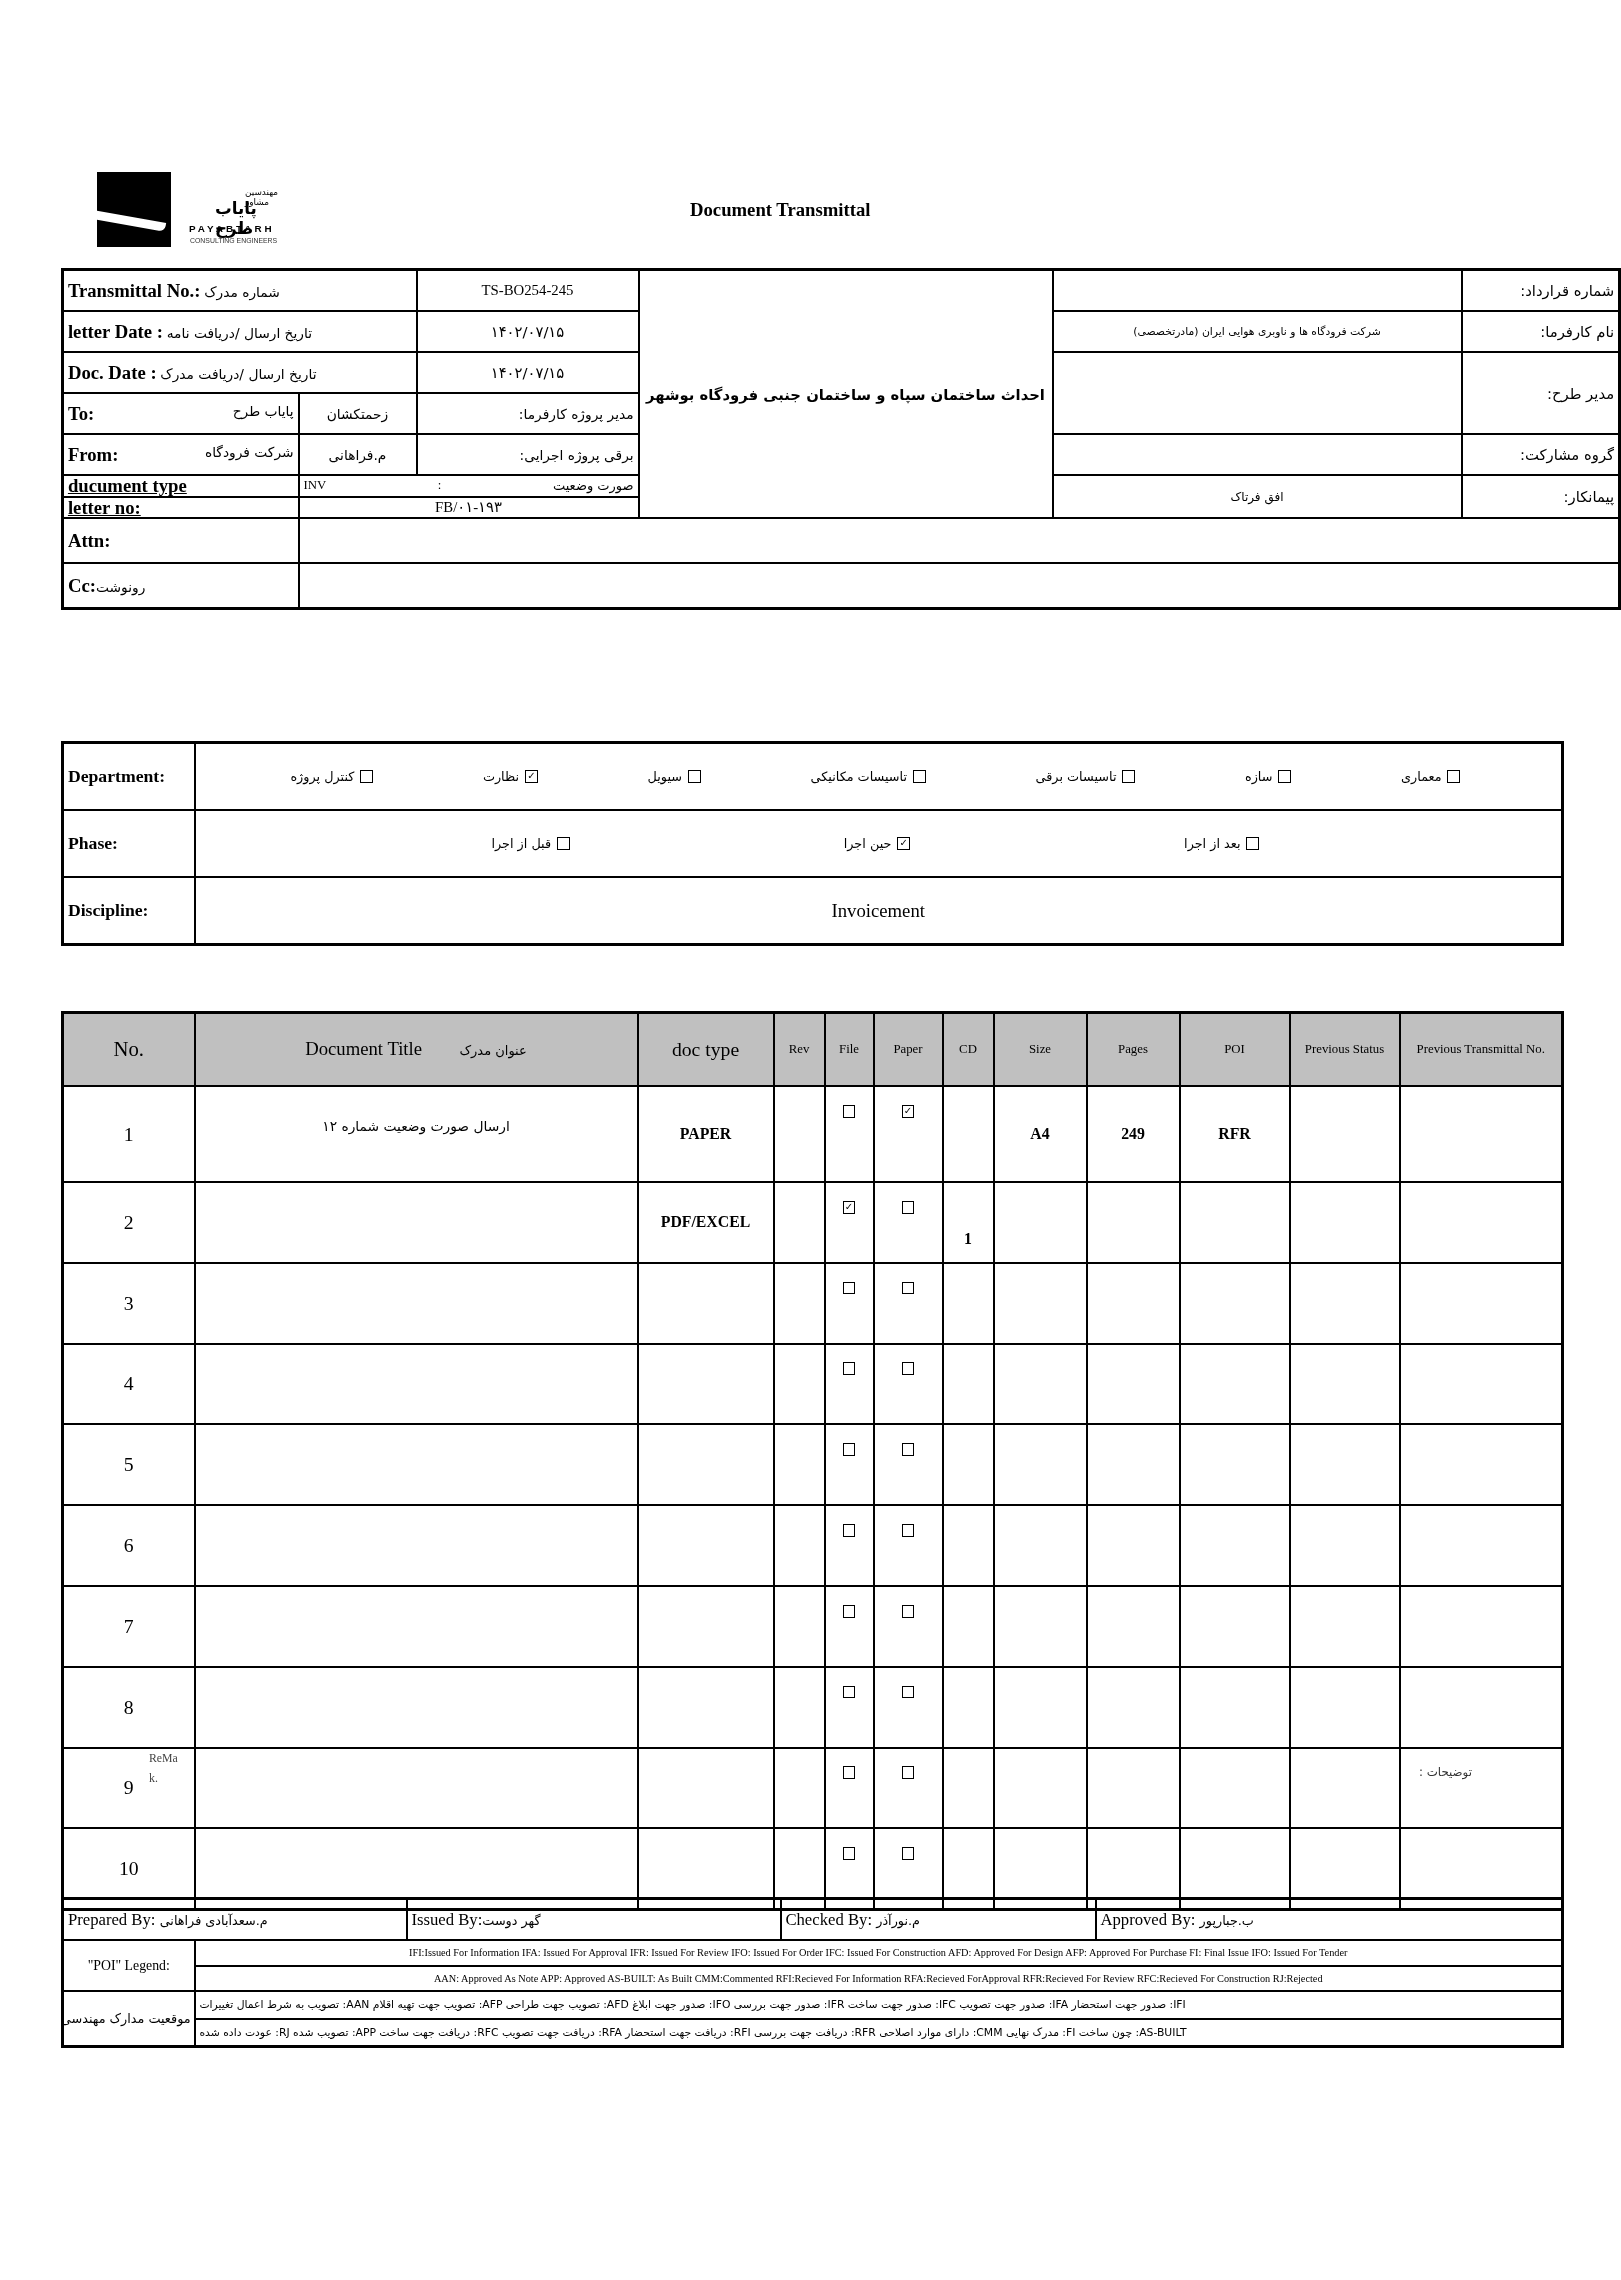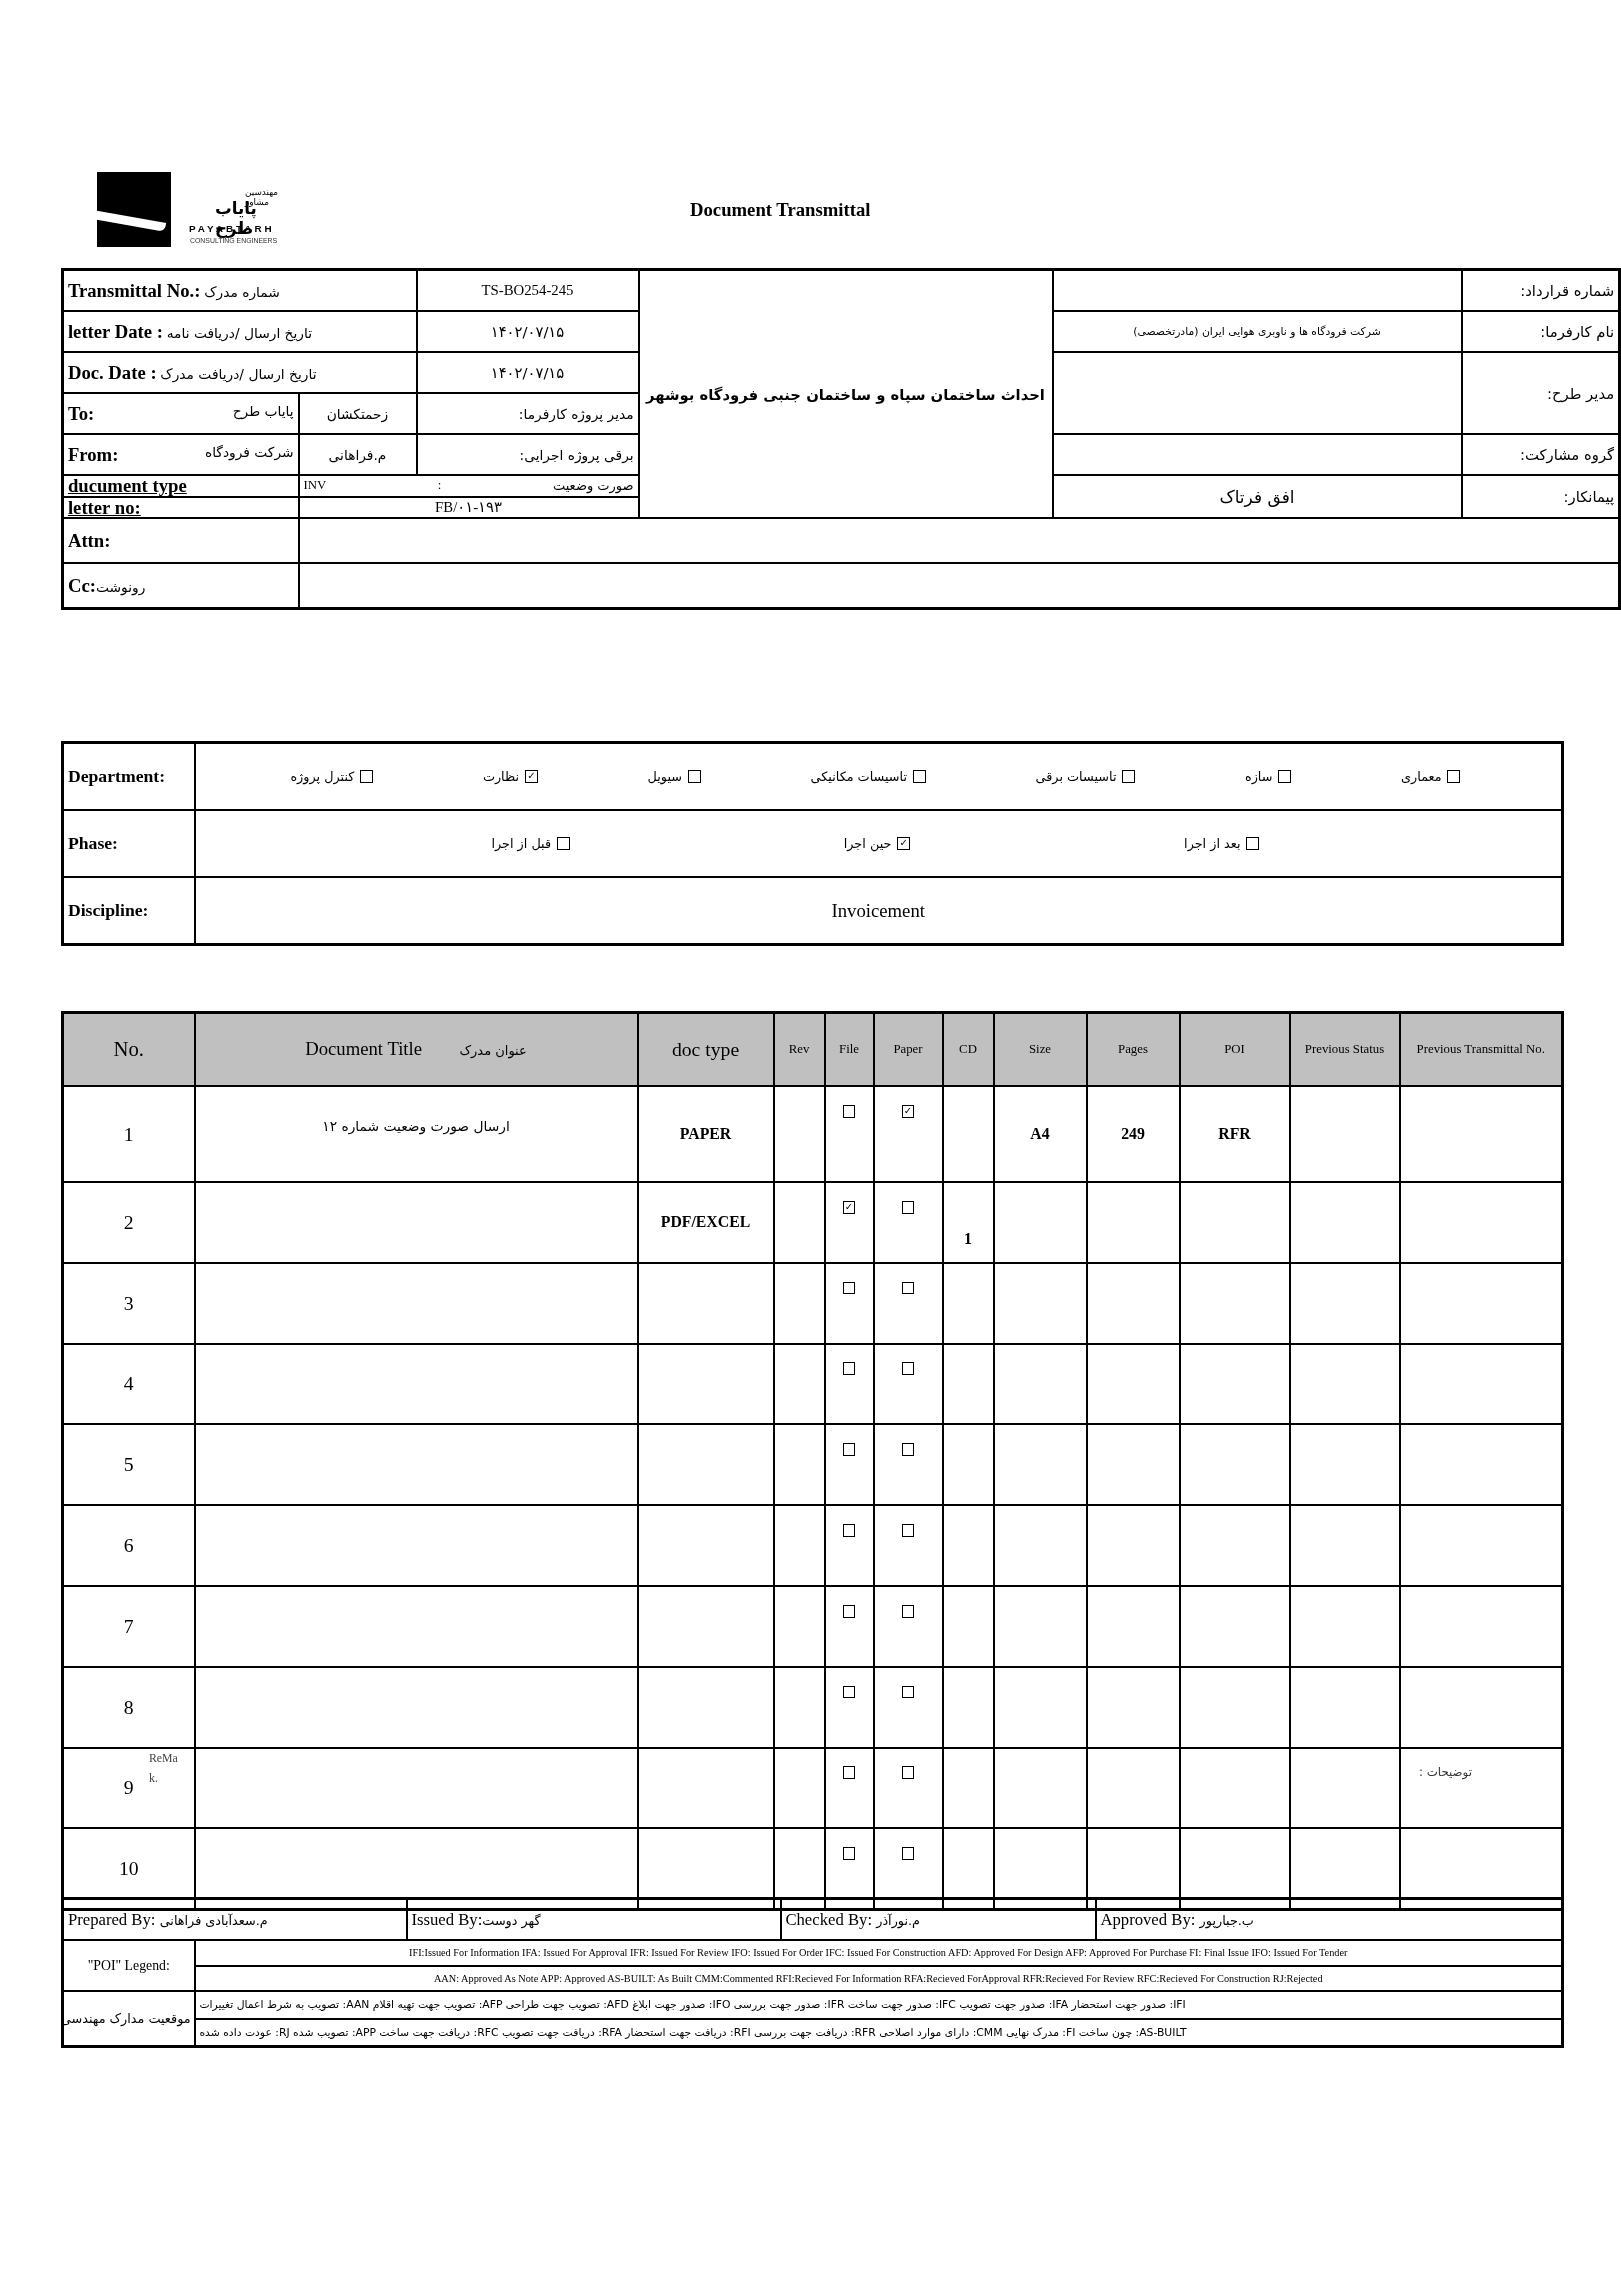--- a/index.html
+++ b/index.html
@@ -116,21 +116,21 @@
       <div class="lbl" style="height:19.7px;line-height:19.7px;padding:0 3.9px">letter no:</div>
     </td>
     <td colspan="2" style="padding:0;">
       <div style="border-bottom:2px solid #000;height:19.7px;line-height:19.7px;padding:0 3.9px;display:flex;justify-content:space-between;font-size:12.8px">
         <span>INV</span>
         <span>:</span>
         <span class="fa" style="font-size:13px">صورت وضعیت</span>
       </div>
       <div class="c" style="height:19.7px;line-height:19.7px;font-size:14.8px">FB/۰۱-۱۹۳</div>
     </td>
-    <td class="fa c" style="font-size:17px">افق فرتاک</td>
+    <td class="fa c" style="font-size:12px">افق فرتاک</td>
     <td class="fa r" style="font-size:14.8px">پیمانکار:</td>
   </tr>
   <tr>
     <td class="lbl" style="height:43px">Attn:</td>
     <td colspan="5"></td>
   </tr>
   <tr>
     <td style="height:43px"><span class="lbl">Cc:</span><span class="fa fa-lbl">رونوشت</span></td>
     <td colspan="5"></td>
   </tr>

